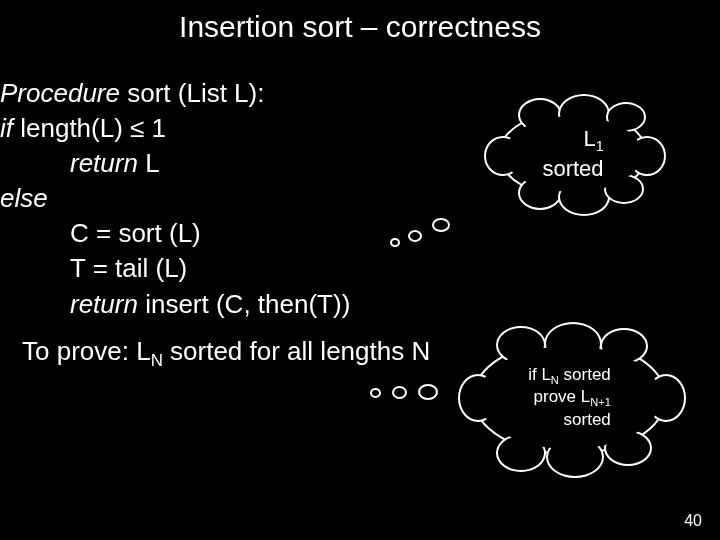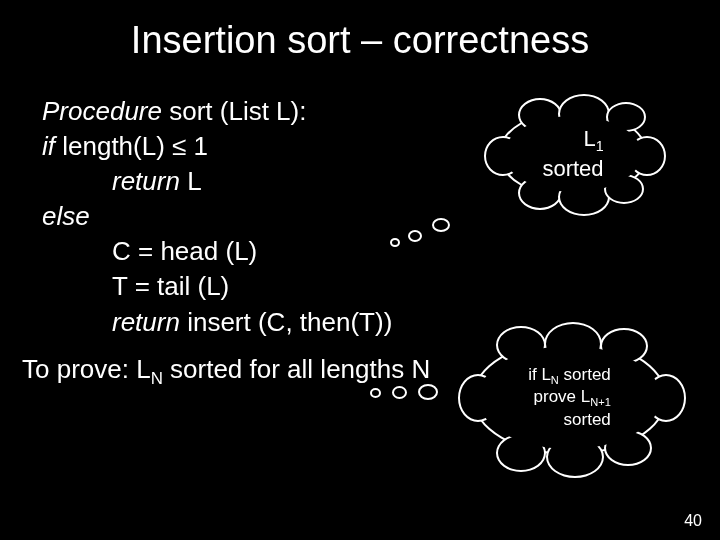--- a/index.html
+++ b/index.html
@@ -6,30 +6,29 @@
   body {
     width: 720px;
     height: 540px;
     background: #000;
     color: #fff;
     font-family: Arial, Helvetica, sans-serif;
     position: relative;
     overflow: hidden;
   }
   .title {
-    font-size: 38px;
+    font-size: 30px;
     text-align: center;
-    padding-top: 19px;
+    padding-top: 10px;
     padding-bottom: 10px;
     font-weight: normal;
   }
   .body {
     font-size: 26px;
     line-height: 1.35;
-    padding-left: 42px;
     padding-top: 22px;
   }
   .it { font-style: italic; }
   .ind1 { padding-left: 70px; }
   .ind2 { padding-left: 70px; }
   .sub { font-size: 0.65em; vertical-align: sub; }
   .prove {
     font-size: 26px;
     padding-left: 22px;
     padding-top: 14px;
@@ -121,21 +120,21 @@
   </div>
   <div>
     <span class="it">if</span><span>  length(L) ≤ 1</span>
   </div>
   <div class="ind1">
     <span class="it">return</span><span> L</span>
   </div>
   <div>
     <span class="it">else</span>
   </div>
-  <div class="ind2">C = head (L)</div>
+  <div class="ind2">C = sort (L)</div>
   <div class="ind2">T = tail (L)</div>
   <div class="ind2">
     <span class="it">return </span><span> insert (C, then(T))</span>
   </div>
 </div>
 
 <div class="prove">
   <span>To prove: L</span><span class="sub">N</span><span> sorted for all lengths N</span>
 </div>
 

